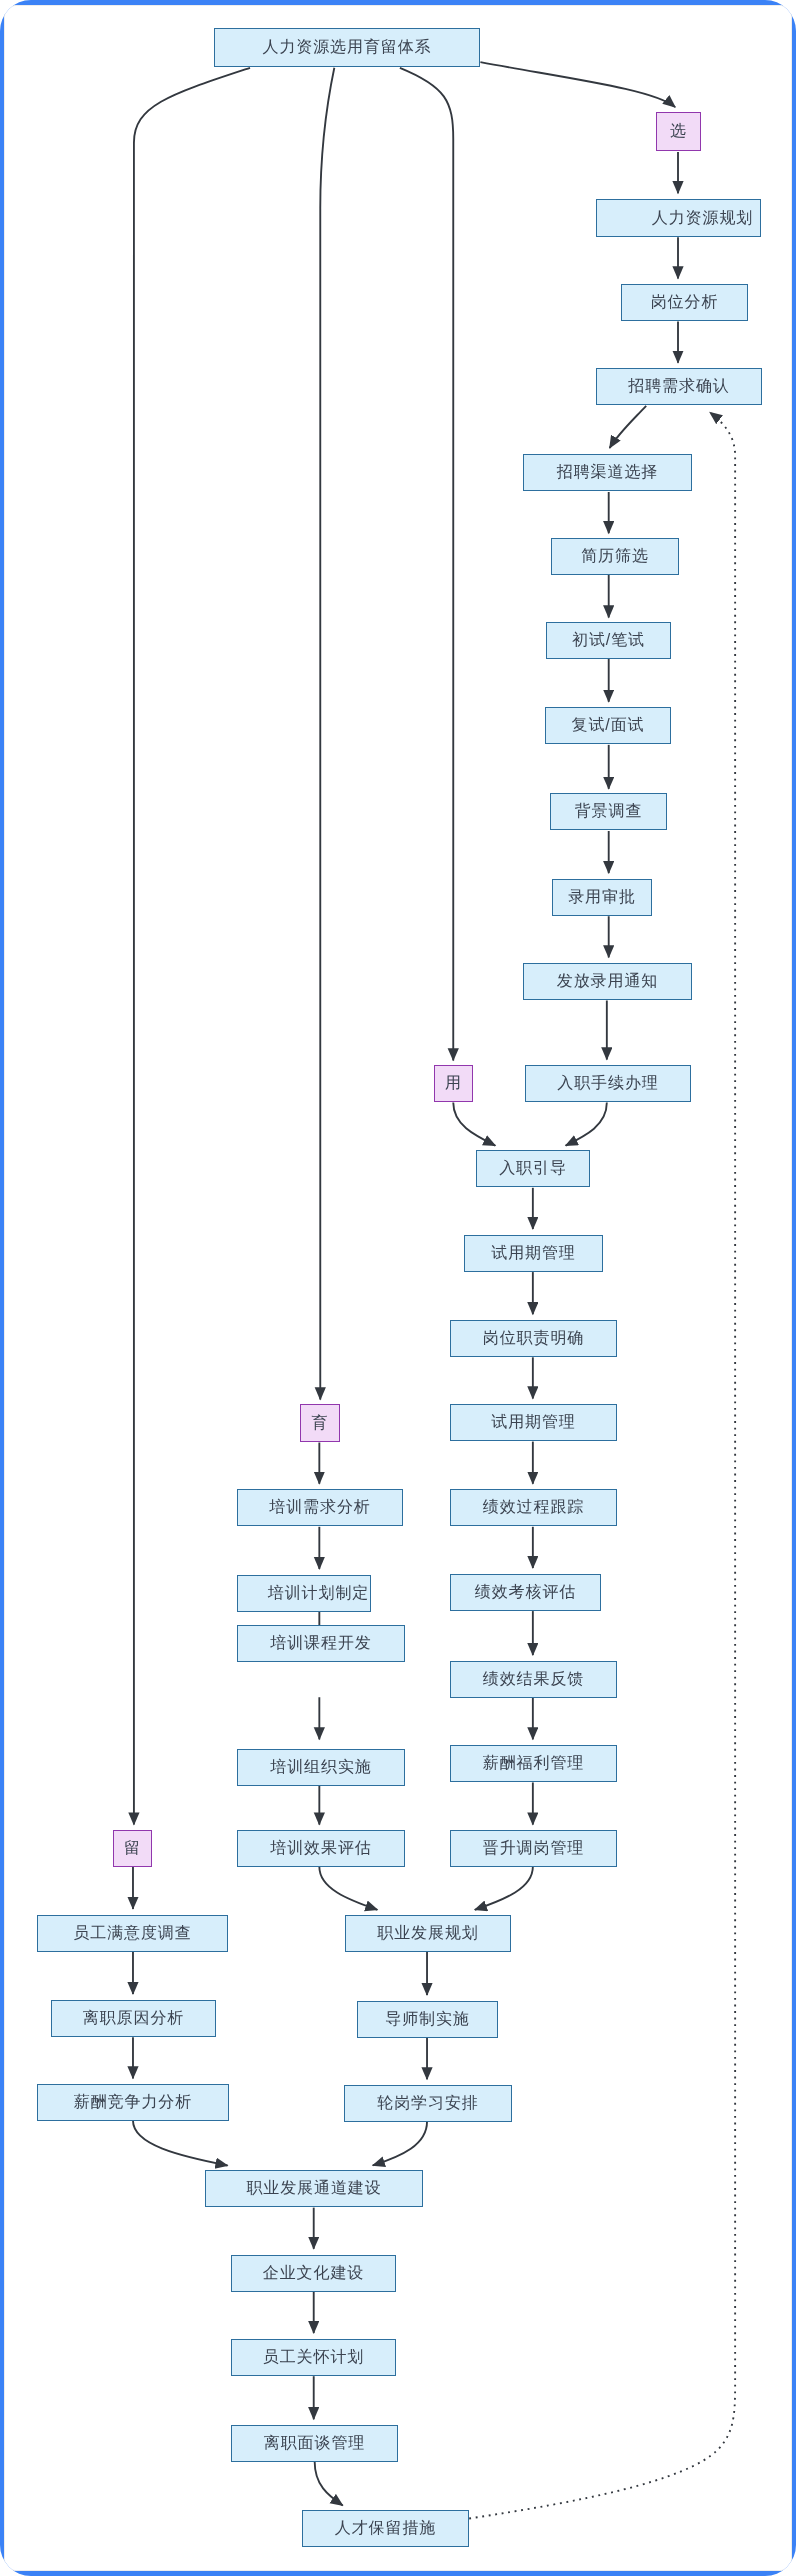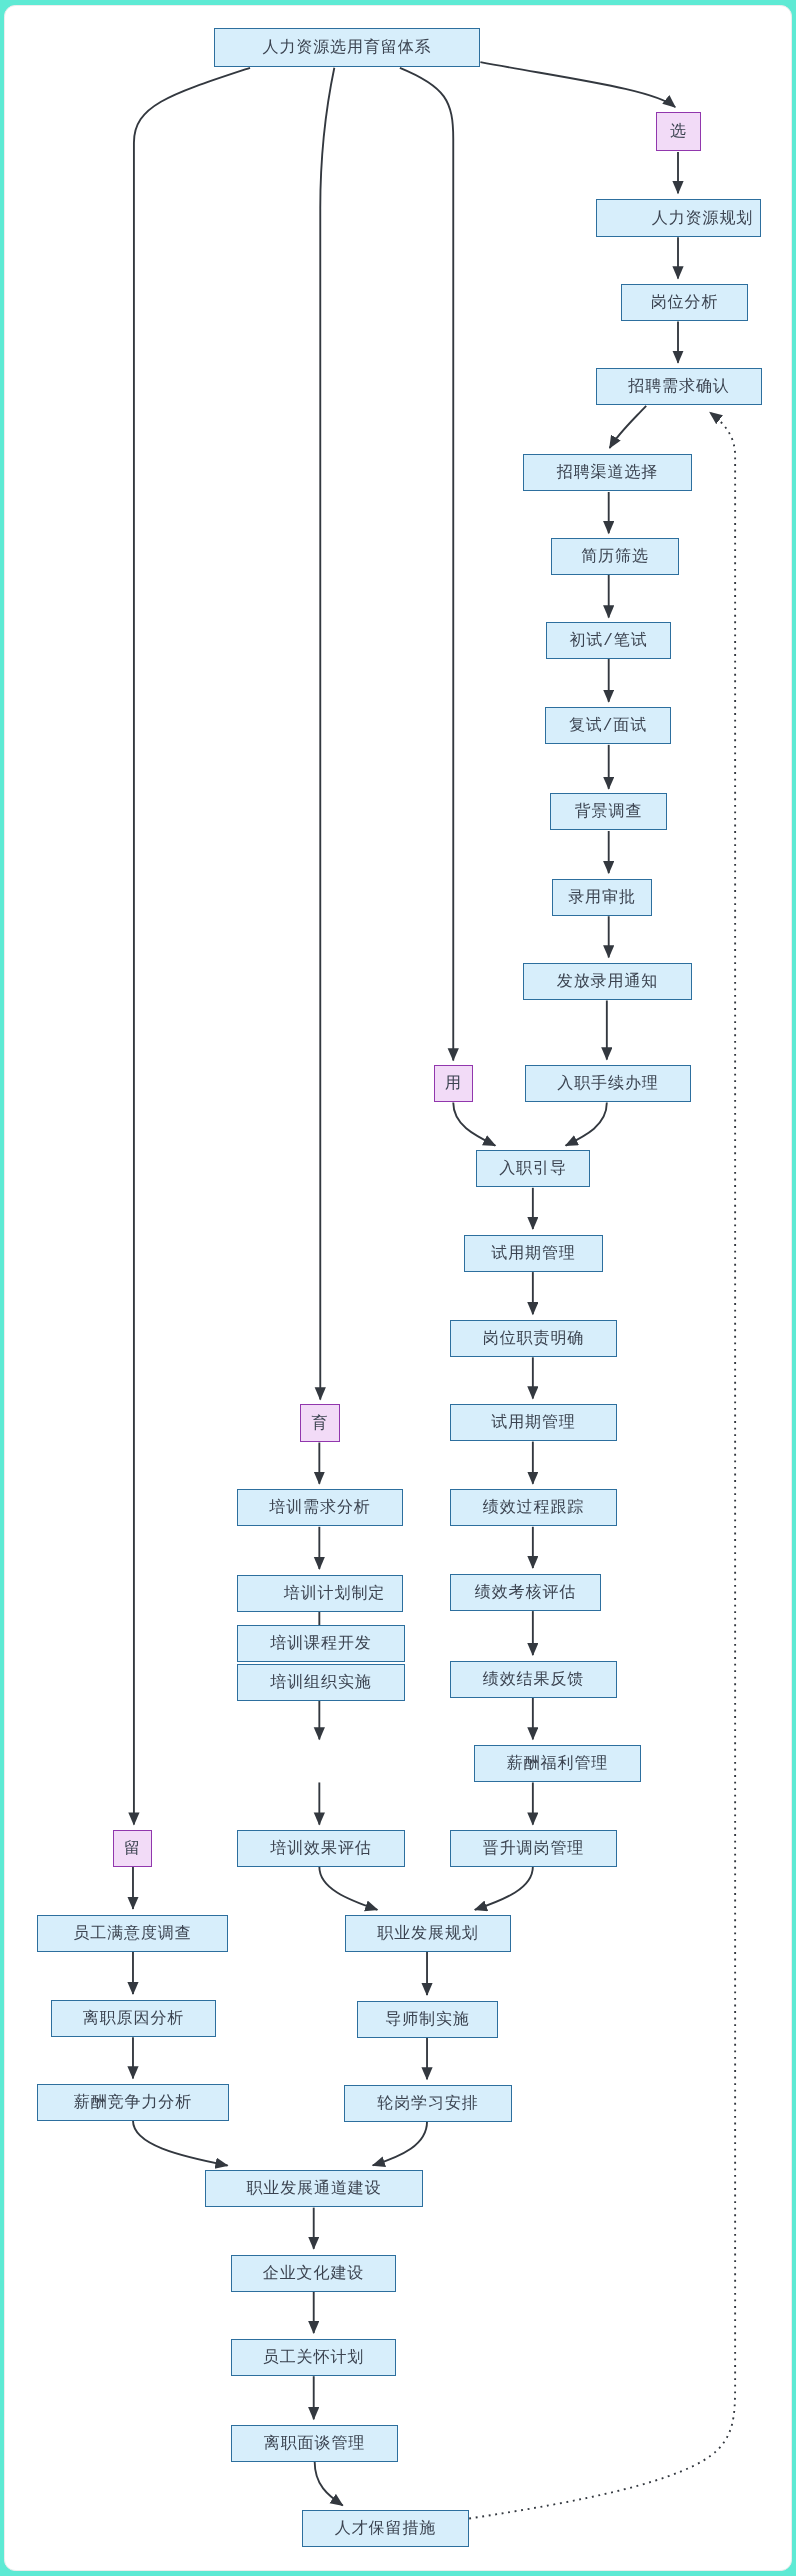--- a/index.html
+++ b/index.html
@@ -1,19 +1,19 @@
 <!DOCTYPE html>
 <html style="font-size:15px"><head>
 <meta charset="utf-8">
 <style>
   html,body{margin:0;padding:0;background:#ffffff;}
   #canvas{
     position:relative;width:796px;height:2576px;
-    font-family:Liberation Mono, monospace;
-    background:#5eead4;overflow:hidden;
+    font-family:Liberation Sans, sans-serif;
+    background:#3b82f6;overflow:hidden;border-radius:31px;
   }
   .card-frame{
     position:absolute;left:3.7px;top:4.7px;right:3.7px;bottom:4.7px;
     border:1.9px solid #ededed;border-radius:11.2px;
     background:#ffffff;
   }
   svg.wires{position:absolute;left:0;top:0;}
   .node{
     position:absolute;display:flex;align-items:center;justify-content:center;
     background:#d7eefb;border:1.9px solid #2d6f9e;
@@ -109,28 +109,28 @@
   <div class="node" style="left:525px;top:1065px;width:166px;height:37px;">入职手续办理</div>
 
   <div class="node badge" style="left:434px;top:1065px;width:39px;height:37px;">用</div>
   <div class="node" style="left:476px;top:1150px;width:114px;height:37px;">入职引导</div>
   <div class="node" style="left:464px;top:1235px;width:139px;height:37px;">试用期管理</div>
   <div class="node" style="left:450px;top:1320px;width:167px;height:37px;">岗位职责明确</div>
   <div class="node" style="left:450px;top:1404px;width:167px;height:37px;">试用期管理</div>
   <div class="node" style="left:450px;top:1489px;width:167px;height:37px;">绩效过程跟踪</div>
   <div class="node" style="left:450px;top:1574px;width:151px;height:37px;">绩效考核评估</div>
   <div class="node" style="left:450px;top:1661px;width:167px;height:37px;">绩效结果反馈</div>
-  <div class="node" style="left:450px;top:1745px;width:167px;height:37px;margin-left:24px;">薪酬福利管理</div>
+  <div class="node" style="left:450px;top:1745px;width:167px;height:37px;">薪酬福利管理</div>
   <div class="node" style="left:450px;top:1830px;width:167px;height:37px;">晋升调岗管理</div>
 
   <div class="node badge" style="left:300px;top:1404px;width:40px;height:38px;">育</div>
   <div class="node" style="left:237px;top:1489px;width:166px;height:37px;">培训需求分析</div>
-  <div class="node" style="left:237px;top:1575px;width:166px;height:37px;padding-left:29px;">培训计划制定</div>
+  <div class="node" style="left:237px;top:1575px;width:134px;height:37px;padding-left:29px;">培训计划制定</div>
   <div class="node" style="left:237px;top:1625px;width:168px;height:37px;">培训课程开发</div>
-  <div class="node" style="left:237px;top:1664px;width:168px;height:37px;">培训组织实施</div>
+  <div class="node" style="left:237px;top:1749px;width:168px;height:37px;">培训组织实施</div>
   <div class="node" style="left:237px;top:1830px;width:168px;height:37px;">培训效果评估</div>
 
   <div class="node badge" style="left:113px;top:1830px;width:39px;height:37px;">留</div>
   <div class="node" style="left:37px;top:1915px;width:191px;height:37px;">员工满意度调查</div>
   <div class="node" style="left:51px;top:2000px;width:165px;height:37px;">离职原因分析</div>
   <div class="node" style="left:37px;top:2084px;width:192px;height:37px;">薪酬竞争力分析</div>
 
   <div class="node" style="left:345px;top:1915px;width:166px;height:37px;">职业发展规划</div>
   <div class="node" style="left:357px;top:2001px;width:141px;height:37px;">导师制实施</div>
   <div class="node" style="left:344px;top:2085px;width:168px;height:37px;">轮岗学习安排</div>

